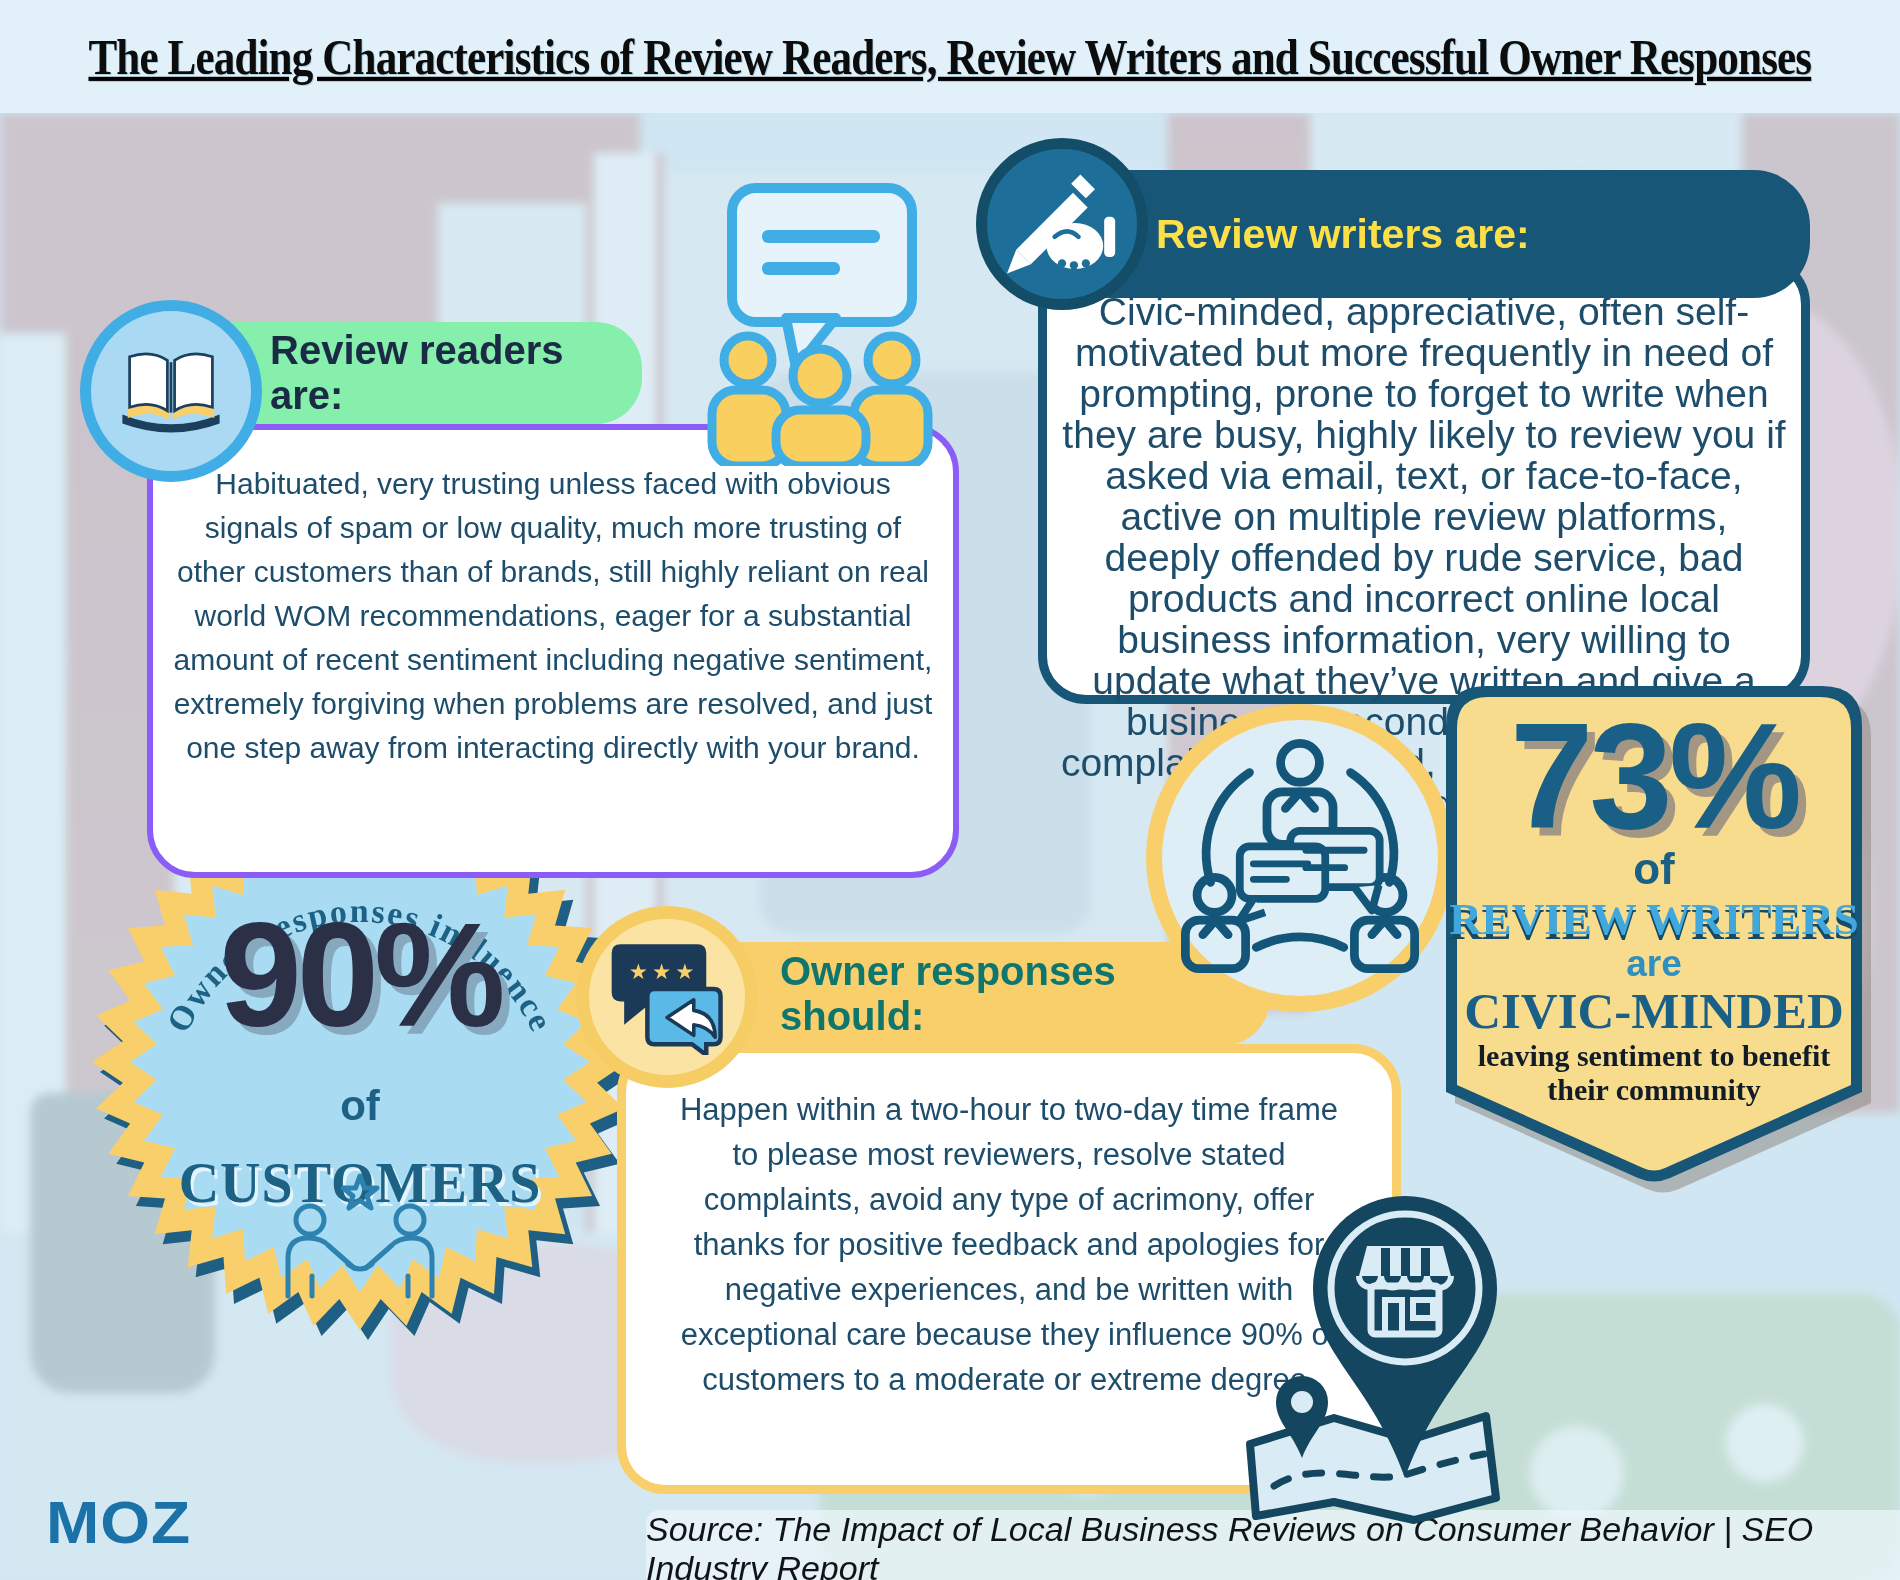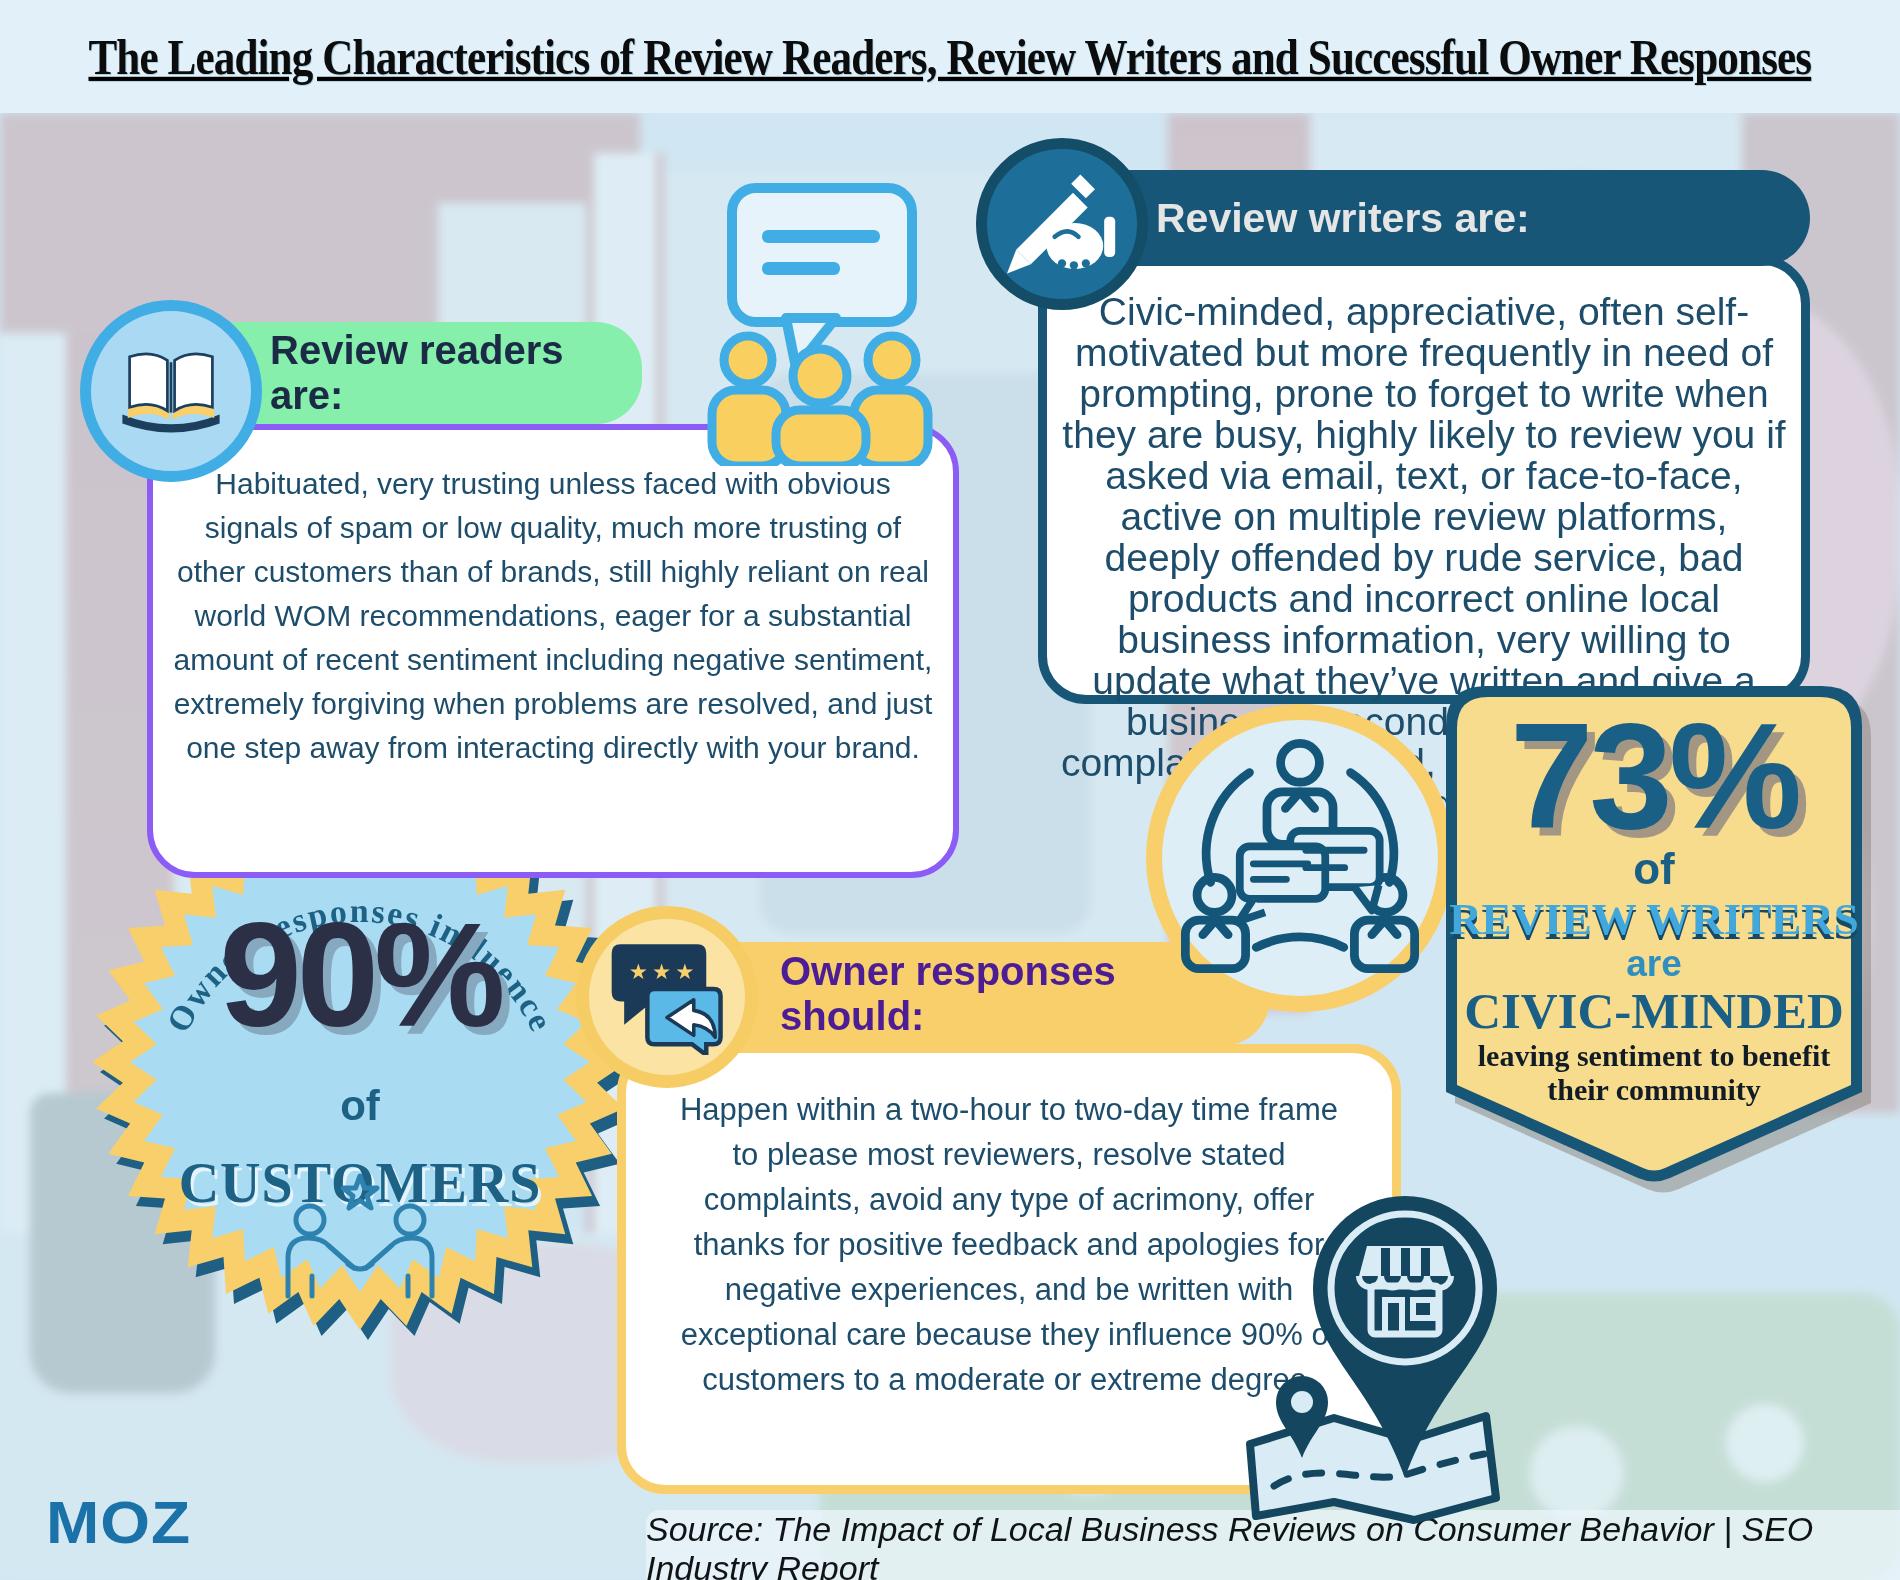--- a/index.html
+++ b/index.html
@@ -29,31 +29,31 @@
   .readers-body { left:147px; top:424px; width:812px; height:454px;
     border:6px solid #8b5cf6; border-radius:48px; }
   .readers-header { left:118px; top:322px; width:524px; height:102px;
     background:#86efac; border-radius:46px; padding-left:152px;
     font-size:40px; font-weight:800; color:#1c2b45; }
   .readers-icon { left:80px; top:300px; width:182px; height:182px;
     background:#a9d9f3; border:11px solid #41ade5; }
 
   .writers-body { left:1038px; top:256px; width:772px; height:448px;
     border:9px solid #175677; border-radius:48px; }
-  .writers-header { left:1006px; top:170px; width:804px; height:96px;
+  .writers-header { left:1006px; top:170px; width:804px; height:128px;
     background:#175677; border-radius:56px; padding-left:150px;
-    font-size:41px; font-weight:800; color:#e5e5e5;text-align:center; }
+    font-size:41px; font-weight:800; color:#fde047;text-align:center; }
   .writers-icon { left:976px; top:138px; width:172px; height:172px;
     background:#1d6f9a; border:11px solid #134d68; }
 
   .owner-body { left:617px; top:1044px; width:784px; height:450px;
     border:9px solid #f8cf6a; border-radius:48px; }
   .owner-header { left:614px; top:942px; width:656px; height:104px;
     background:#f8cf6a; border-radius:48px; padding-left:166px;
-    font-size:40px; font-weight:800; color:#4c1d95; }
+    font-size:40px; font-weight:800; color:#0f766e; }
   .owner-icon { left:576px; top:906px; width:182px; height:182px;
     background:#fbe3a4; border:13px solid #f6cd64; }
 
   .body-text { width:100%; height:100%; text-align:center; color:#1d4d6b; }
   .readers-text { padding:32px 16px 0; font-size:30px; line-height:44px; }
   .writers-text { padding:26px 12px 0; font-size:39px; line-height:41px; }
   .owner-text   { padding:34px 50px 0; font-size:31px; line-height:45px; }
 
   
   .bubble-people { position:absolute; left:700px; top:178px; z-index:22; }

